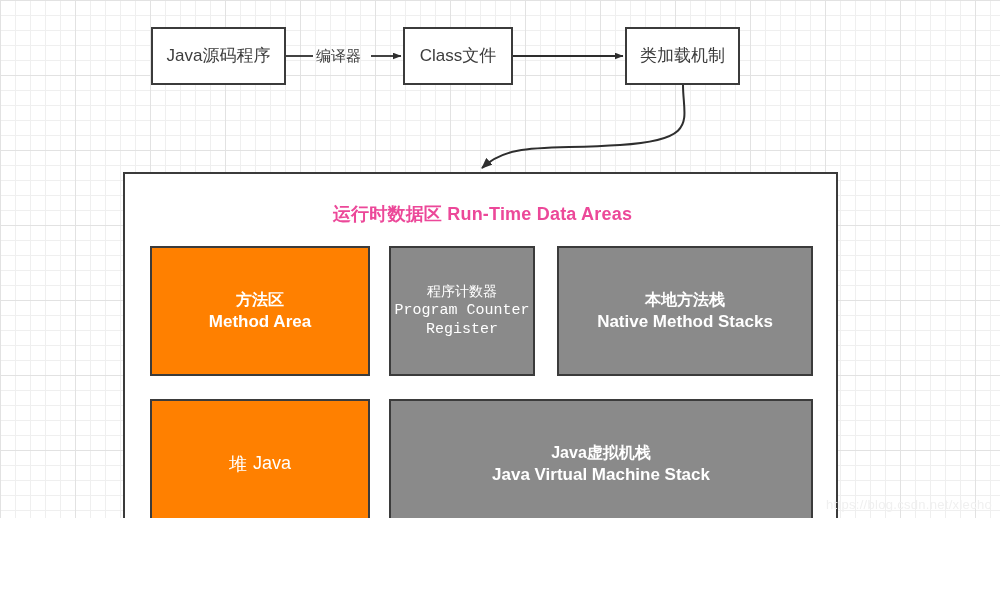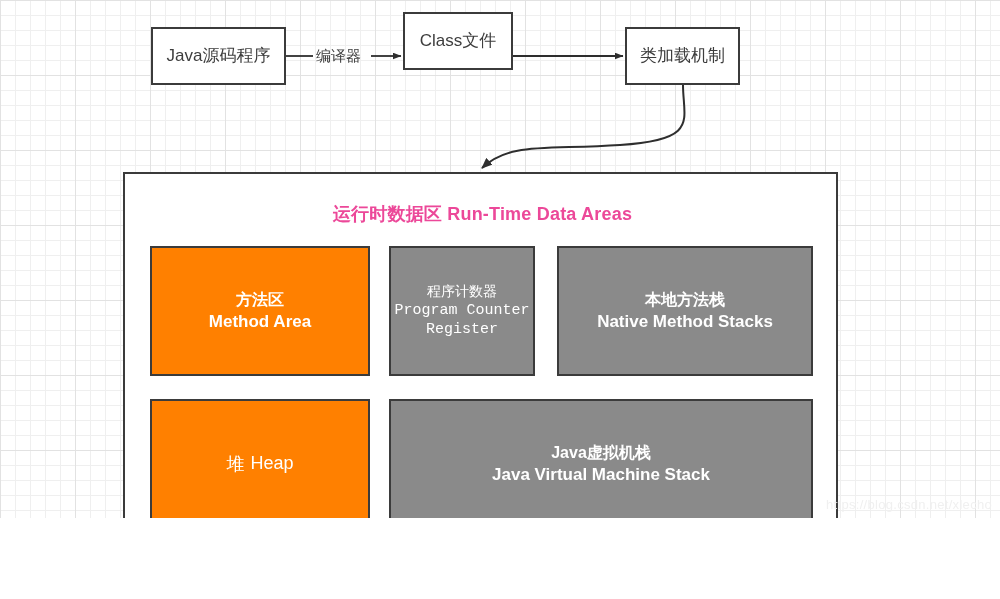--- a/index.html
+++ b/index.html
@@ -125,21 +125,21 @@
 <body>
 
 <div id="canvas">
 
   <div class="node flowbox" style="left:151px; top:27px; width:135px; height:58px;">
     <span>Java源码程序</span>
   </div>
 
   <div class="edge-label" style="left:316px; top:47px;">编译器</div>
 
-  <div class="node flowbox" style="left:403px; top:12px; width:110px; height:58px;">
+  <div class="node flowbox" style="left:403px; top:27px; width:110px; height:58px;">
     <span>Class文件</span>
   </div>
 
   <div class="node flowbox" style="left:625px; top:27px; width:115px; height:58px;">
     <span>类加载机制</span>
   </div>
 
   <svg class="overlay">
     <defs>
       <marker id="arrowhead" markerWidth="9" markerHeight="7" refX="8.5" refY="3.5" orient="auto" markerUnits="userSpaceOnUse">
@@ -173,21 +173,21 @@
       <span class="en">Register</span>
     </div>
 
     <div class="region bold" style="left:432px; top:72px; width:256px; height:130px; background:#8A8A8A;">
       <span class="zh">本地方法栈</span>
       <span class="en">Native Method Stacks</span>
     </div>
 
     <div class="region single" style="left:25px; top:225px; width:220px; height:130px; background:#FF8000;">
       <span class="zh">堆</span>
-      <span class="en">Heap</span>
+      <span class="en">Java</span>
     </div>
 
     <div class="region bold" style="left:264px; top:225px; width:424px; height:130px; background:#8A8A8A;">
       <span class="zh">Java虚拟机栈</span>
       <span class="en">Java Virtual Machine Stack</span>
     </div>
 
   </div>
 
   <div class="watermark">https://blog.csdn.net/xlecho</div>

